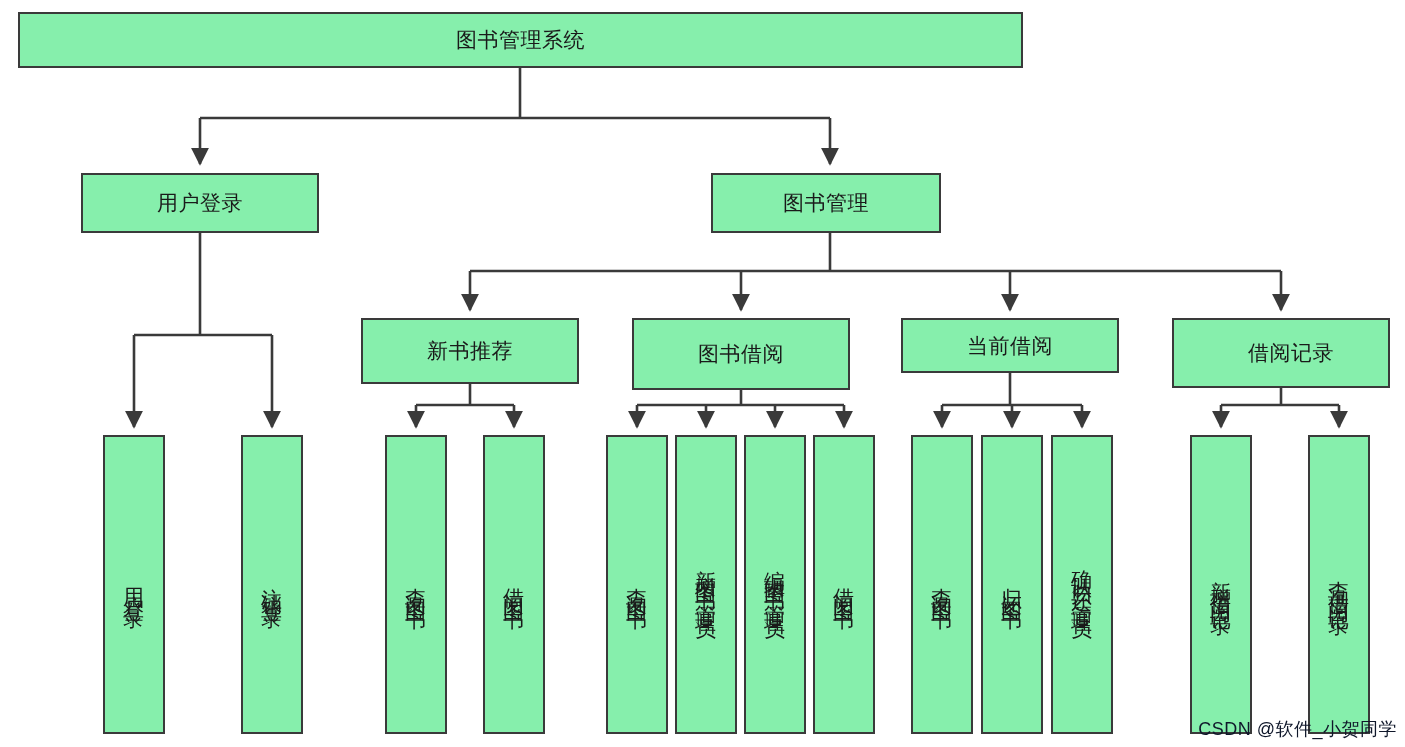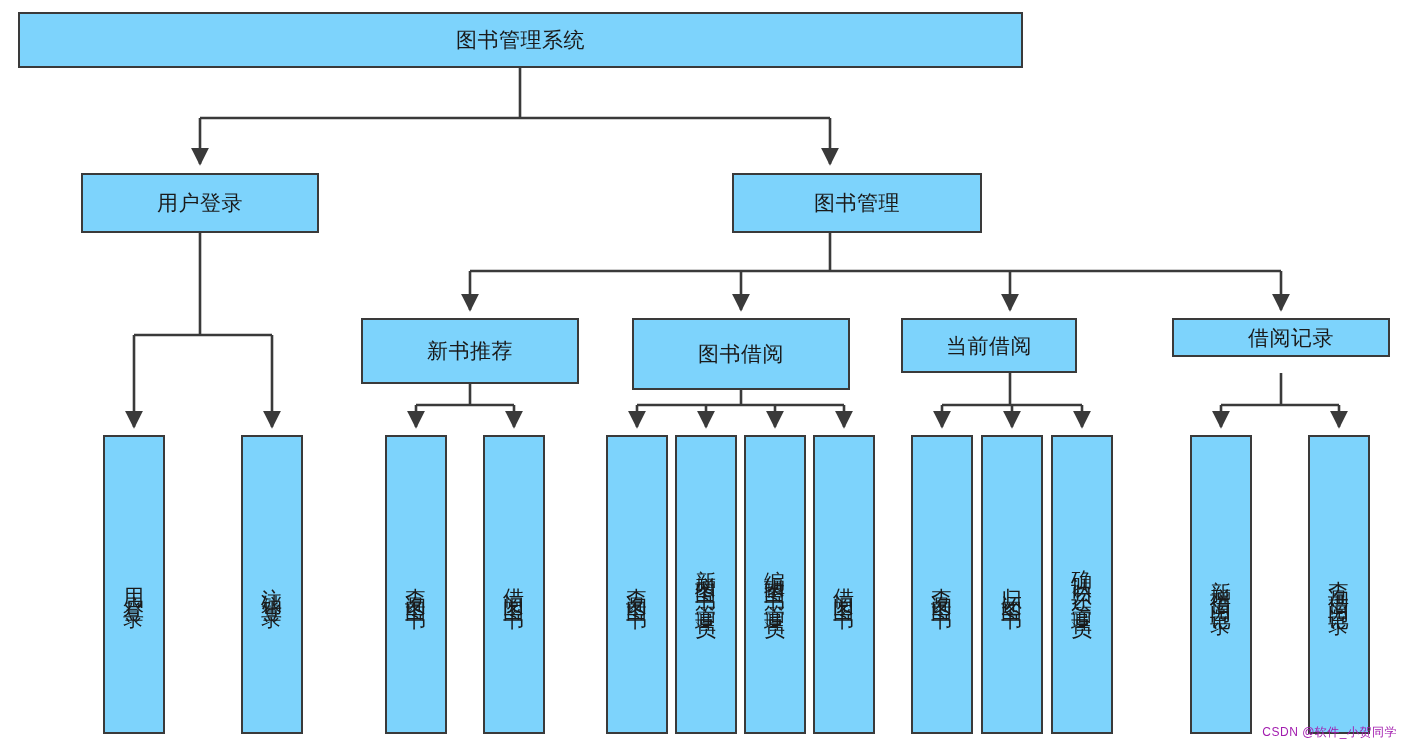--- a/index.html
+++ b/index.html
@@ -21,21 +21,21 @@
     position: absolute;
     left: 0;
     top: 0;
     width: 1405px;
     height: 747px;
   }
   .node {
     position: absolute;
     box-sizing: border-box;
     border: 2px solid #3a3a3a;
-    background: #7dd3fc;
+    background: #86efac;
     color: #1a1a1a;
     display: flex;
     align-items: center;
     justify-content: center;
     text-align: center;
   }
   .node.h {
     font-size: 21px;
     letter-spacing: 0.5px;
   }
@@ -47,22 +47,22 @@
     text-orientation: upright;
     letter-spacing: 7px;
     line-height: 1;
     white-space: nowrap;
     display: block;
   }
   .watermark {
     position: absolute;
     right: 8px;
     bottom: 6px;
-    font-size: 12px;
-    color: #a21caf;
+    font-size: 18px;
+    color: #0f172a;
     white-space: nowrap;
     letter-spacing: 0.5px;
   }
 </style>
 </head>
 <body>
 
 <div id="canvas">
 
   <svg id="edges" viewBox="0 0 1405 747" xmlns="http://www.w3.org/2000/svg">
@@ -115,34 +115,34 @@
     </g>
   </svg>
 
   <div class="node h" style="left:18px; top:12px; width:1005px; height:56px;">
     <span>图书管理系统</span>
   </div>
 
   <div class="node h" style="left:81px; top:173px; width:238px; height:60px;">
     <span>用户登录</span>
   </div>
-  <div class="node h" style="left:732px; top:173px; width:250px; height:60px;">
+  <div class="node h" style="left:711px; top:173px; width:230px; height:60px;">
     <span>图书管理</span>
   </div>
 
   <div class="node h" style="left:361px; top:318px; width:218px; height:66px;">
     <span>新书推荐</span>
   </div>
   <div class="node h" style="left:632px; top:318px; width:218px; height:72px;">
     <span>图书借阅</span>
   </div>
-  <div class="node h" style="left:901px; top:318px; width:176px; height:55px;">
+  <div class="node h" style="left:901px; top:318px; width:218px; height:55px;">
     <span>当前借阅</span>
   </div>
-  <div class="node h" style="left:1172px; top:318px; width:218px; height:39px;padding-left:20px;">
+  <div class="node h" style="left:1172px; top:318px; width:218px; height:70px;padding-left:20px;">
     <span>借阅记录</span>
   </div>
 
   <div class="node v" style="left:103px; top:435px; width:62px; height:299px;">
     <span class="vtext">用户登录</span>
   </div>
   <div class="node v" style="left:241px; top:435px; width:62px; height:299px;">
     <span class="vtext">注销登录</span>
   </div>
 

